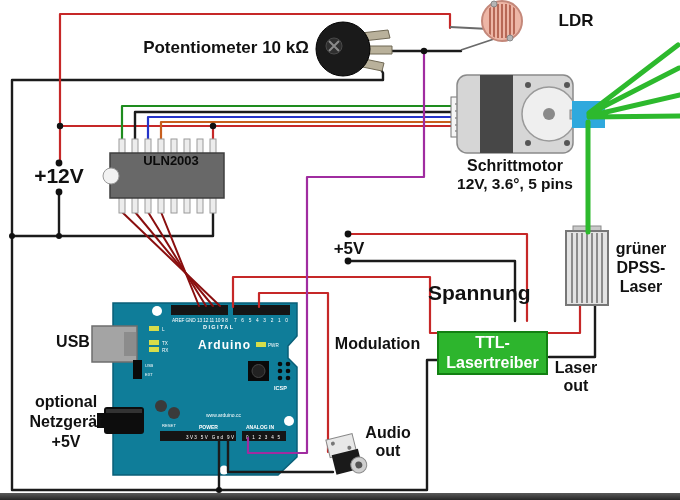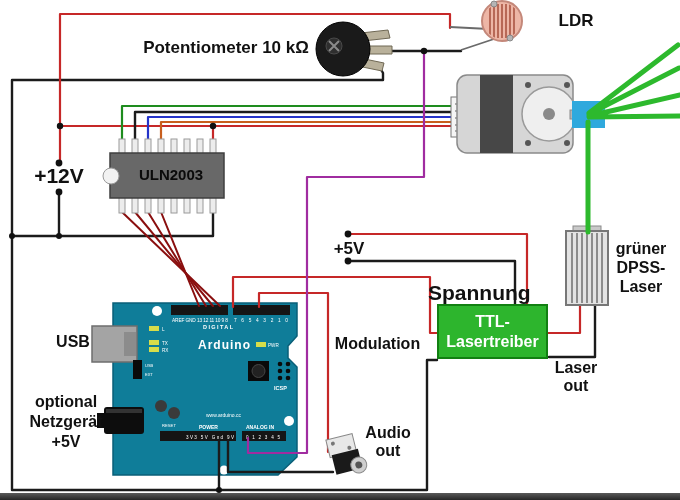--- a/index.html
+++ b/index.html
@@ -12,21 +12,21 @@
   .w-black{stroke:var(--wire-black);stroke-width:2.4;}
   .w-green{stroke:var(--wire-green);}
   .w-blue{stroke:var(--wire-blue);}
   .w-orange{stroke:var(--wire-orange);}
   .w-purple{stroke:var(--wire-purple);}
   .w-lead{stroke:#6a6a6a;stroke-width:1.8;}
   .w-beam{fill:none;stroke:var(--beam-green);stroke-width:5;stroke-linecap:round;}
   .dot{fill:#111;}
   .lbl{position:absolute;font-weight:bold;color:#111;line-height:1.12;text-align:center;}
   .lbl.left{text-align:center;}
-  #ttl-box{position:absolute;left:437px;top:304px;width:111px;height:55px;
+  #ttl-box{position:absolute;left:437px;top:331px;width:111px;height:44px;
            background:var(--ttl-green);border:2px solid #128012;box-sizing:border-box;
            display:flex;flex-direction:column;align-items:center;justify-content:center;
            color:#fff;font-weight:bold;font-size:16px;line-height:1.25;}
   #bottom-bar{position:absolute;left:0;bottom:0;width:680px;height:7px;
               background:linear-gradient(#5a5a5a,#262626);}
   .svgtxt{font-family:"Liberation Sans",sans-serif;fill:#ffffff;}
 </style>
 </head>
 <body>
 
@@ -225,22 +225,26 @@
 </svg>
 
 <div class="lbl" style="left:140px;top:38px;width:172px;font-size:17px;">Potentiometer 10 kΩ</div>
 
 <div class="lbl left" style="left:551px;top:11px;width:50px;font-size:17px;">LDR</div>
 
 <div class="lbl" style="left:29px;top:164px;width:60px;font-size:21px;">+12V</div>
 
 <div class="lbl" style="left:320px;top:239px;width:58px;font-size:17px;">+5V</div>
 
-<div class="lbl" style="left:121px;top:167px;width:100px;font-size:15px;color:#0a0a0a;">ULN2003</div>
-
+<div class="lbl" style="left:121px;top:154px;width:100px;font-size:13px;color:#0a0a0a;">ULN2003</div>
+
+<div class="lbl" style="left:440px;top:157px;width:150px;font-size:16px;">
+  <div>Schrittmotor</div>
+  <div style="font-size:15.5px;">12V, 3.6°, 5 pins</div>
+</div>
 
 <div class="lbl" style="left:607px;top:240px;width:68px;font-size:16px;line-height:1.18;">
   <div>grüner</div>
   <div>DPSS-</div>
   <div>Laser</div>
 </div>
 
 <div class="lbl" style="left:428px;top:281px;width:80px;font-size:21px;">Spannung</div>
 
 <div class="lbl" style="left:331px;top:335px;width:93px;font-size:16px;">Modulation</div>

